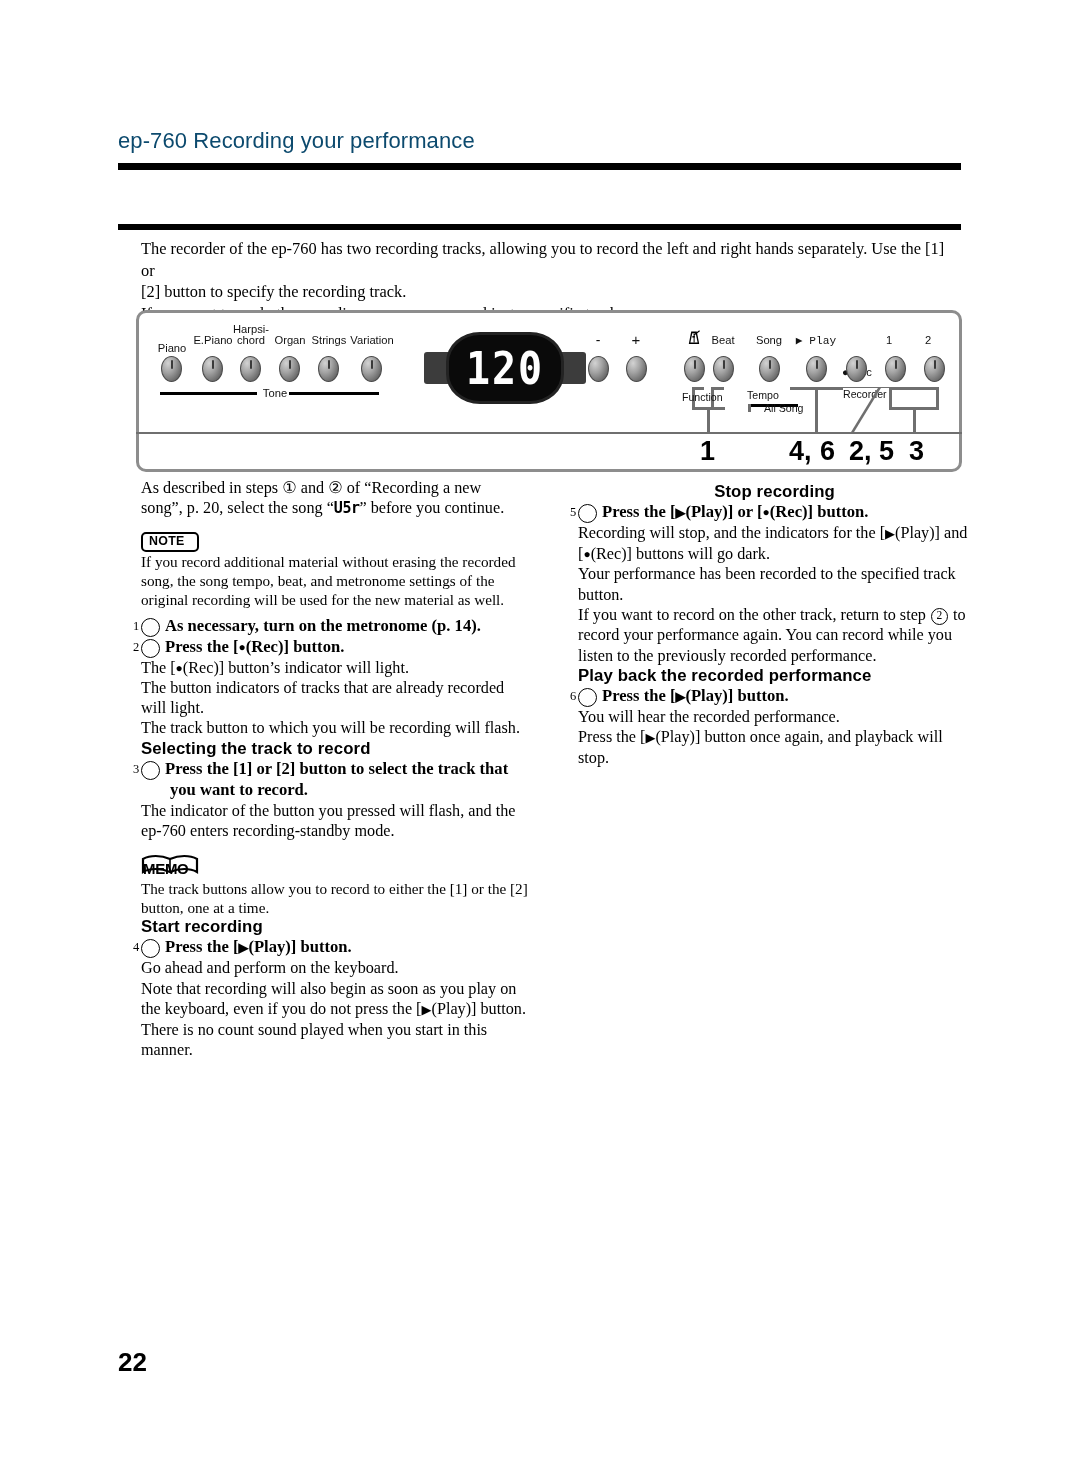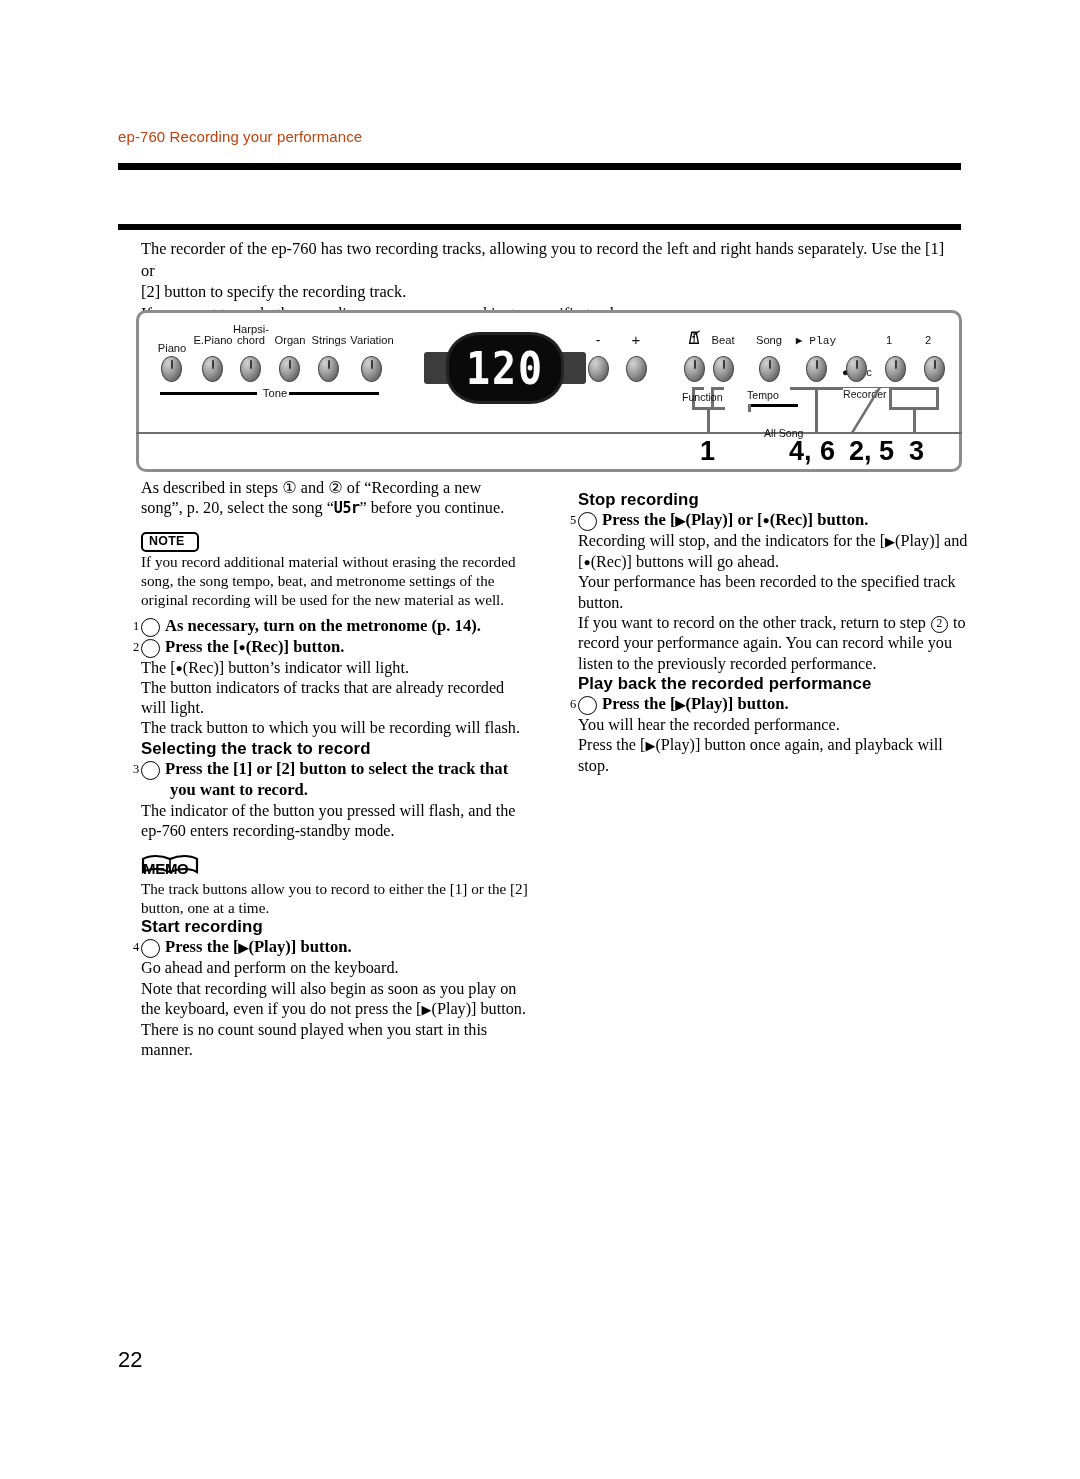--- a/index.html
+++ b/index.html
@@ -6,21 +6,21 @@
   body{
     width:1080px;height:1479px;position:relative;overflow:hidden;
     font-family:"Liberation Serif", serif;color:#000;
   }
   .page{position:absolute;inset:0;}
 
   
   .running-head{
     position:absolute;left:118px;top:128px;
     font-family:"Liberation Sans", sans-serif;
-    font-size:15px;letter-spacing:.1px;color:#c2410c;
+    font-size:22px;letter-spacing:.1px;color:#0c4a6e;
     white-space:nowrap;
   }
   .rule-top{
     position:absolute;left:118px;top:163px;width:843px;height:7px;background:#000;
   }
   .chapter-title{
     position:absolute;left:118px;top:184px;
     font-family:"Liberation Sans", sans-serif;
     font-weight:bold;font-size:31px;letter-spacing:-.2px;
     white-space:nowrap;color:#000;
@@ -135,21 +135,21 @@
   .lcd{
     font-family:"DejaVu Sans Mono", monospace;font-weight:bold;font-size:15px;
     letter-spacing:-.5px;
   }
   .tri{font-size:13px;vertical-align:.5px;}
   .dot{font-size:12px;vertical-align:1px;}
 
   
   .folio{
     position:absolute;left:118px;top:1347px;
-    font-family:"Liberation Sans", sans-serif;font-weight:normal;font-size:22px;
+    font-family:"Liberation Sans", sans-serif;font-weight:bold;font-size:26px;
   }
 </style>
 </head>
 <body>
 
 <div class="page">
 
   <div class="running-head">ep-760 Recording your performance</div>
   <div class="rule-top"></div>
   <div class="rule-bot"></div>
@@ -220,21 +220,21 @@
 
   <div class="gline" style="left:692px;top:387px;width:2.5px;height:22px;"></div>
   <div class="gline" style="left:692px;top:387px;width:12px;height:2.5px;"></div>
   <div class="gline" style="left:711px;top:387px;width:2.5px;height:22px;"></div>
   <div class="gline" style="left:711px;top:387px;width:13px;height:2.5px;"></div>
   <div class="gline" style="left:692px;top:407px;width:33px;height:2.5px;"></div>
   <div class="plab small" style="left:682px;top:391px;width:56px;text-align:left;">Function</div>
 
   <div class="plab small" style="left:747px;top:389px;width:44px;text-align:left;">Tempo</div>
   <div class="pline" style="left:748px;top:404px;width:50px;height:2.5px;"></div>
-  <div class="plab small" style="left:764px;top:402px;width:50px;text-align:left;margin-top:25px;">All Song</div>
+  <div class="plab small" style="left:764px;top:402px;width:50px;text-align:left;">All Song</div>
   <div class="gline" style="left:748px;top:404px;width:2.5px;height:8px;"></div>
 
   <div class="gline" style="left:790px;top:387px;width:106px;height:2.5px;"></div>
   <div class="plab small" style="left:843px;top:388px;width:54px;text-align:left;background:#fff;">Recorder</div>
   <div class="gline" style="left:889px;top:387px;width:50px;height:2.5px;"></div>
   <div class="gline" style="left:889px;top:387px;width:2.5px;height:22px;"></div>
   <div class="gline" style="left:936px;top:387px;width:2.5px;height:22px;"></div>
   <div class="gline" style="left:889px;top:407px;width:50px;height:2.5px;"></div>
 
   <div class="gline" style="left:707px;top:409px;width:2.5px;height:24px;"></div>
@@ -294,25 +294,25 @@
     <p class="sub-head">Start recording</p>
 
     <p class="step"><span class="circnum">4</span><span>Press the [</span><span class="tri">▶</span><span>(Play)] button.</span></p>
 
     <p class="indent">Go ahead and perform on the keyboard.</p>
     <p class="indent"><span>Note that recording will also begin as soon as you play on the keyboard, even if you do not press the [</span><span class="tri">▶</span><span>(Play)] button. There is no count sound played when you start in this manner.</span></p>
   </div>
 
   <div class="col col-right">
 
-    <p class="sub-head" style="margin-top:12px;">Stop recording</p>
+    <p class="sub-head" style="margin-top:4px;text-align:center;">Stop recording</p>
 
     <p class="step"><span class="circnum">5</span><span>Press the [</span><span class="tri">▶</span><span>(Play)] or [</span><span class="dot">●</span><span>(Rec)] button.</span></p>
 
-    <p class="indent"><span>Recording will stop, and the indicators for the [</span><span class="tri">▶</span><span>(Play)] and [</span><span class="dot">●</span><span>(Rec)] buttons will go ahead.</span></p>
+    <p class="indent"><span>Recording will stop, and the indicators for the [</span><span class="tri">▶</span><span>(Play)] and [</span><span class="dot">●</span><span>(Rec)] buttons will go dark.</span></p>
 
     <p class="indent">Your performance has been recorded to the specified track button.</p>
 
     <p class="indent"><span>If you want to record on the other track, return to step</span> <span class="circnum inline">2</span> <span>to record your performance again. You can record while you listen to the previously recorded performance.</span></p>
 
     <p class="sub-head">Play back the recorded performance</p>
 
     <p class="step"><span class="circnum">6</span><span>Press the [</span><span class="tri">▶</span><span>(Play)] button.</span></p>
 
     <p class="indent">You will hear the recorded performance.</p>

